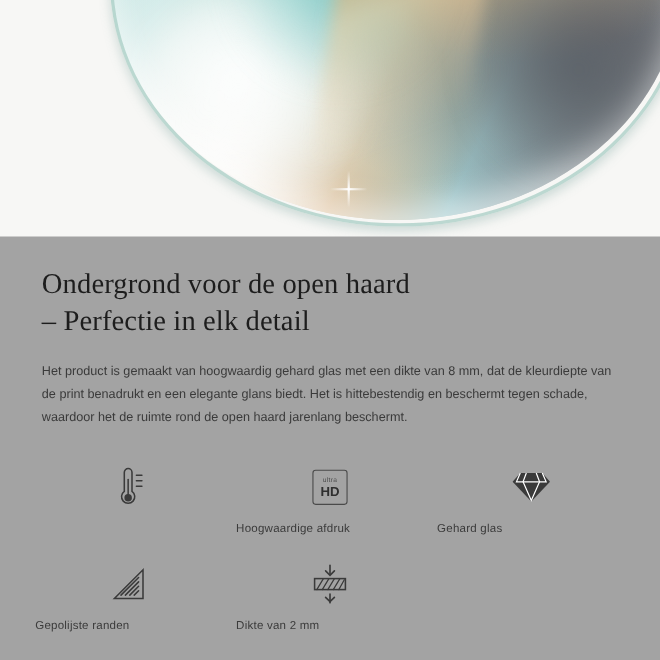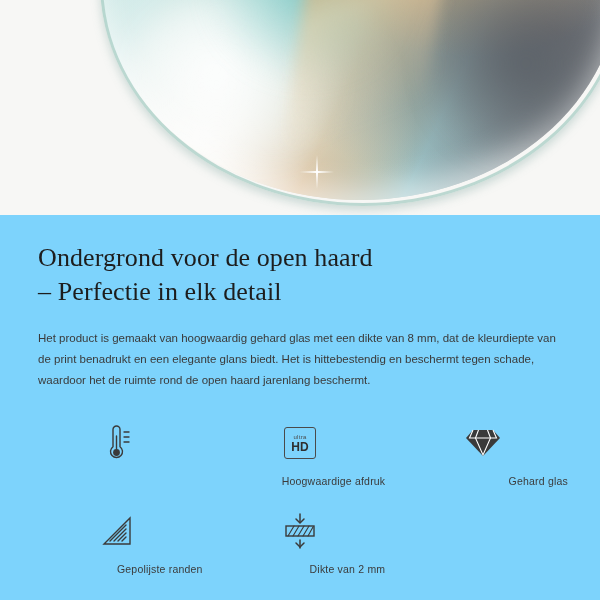--- a/index.html
+++ b/index.html
@@ -12,21 +12,21 @@
     background: #ffffff;
     font-family: "Liberation Sans", sans-serif;
     color: #2b2b2b;
     overflow: hidden;
   }
 
   .page {
     position: relative;
     width: 600px;
     height: 600px;
-    background: #7dd3fc;
+    background: #a3a3a3;
     overflow: hidden;
   }
 
   
   .hero {
     position: relative;
     width: 600px;
     height: 215px;
     overflow: hidden;
     background: #f7f7f5;
@@ -139,21 +139,21 @@
 
   
   .features {
     margin-top: 26px;
     padding: 0 26px;
     display: grid;
     grid-template-columns: repeat(3, 1fr);
     grid-row-gap: 16px;
   }
   .feature {
-    text-align: right;
+    text-align: left;
     padding: 4px 6px 2px 6px;
   }
   .feature-icon {
     height: 44px;
     display: flex;
     align-items: center;
     justify-content: center;
   }
   .feature-label {
     margin-top: 10px;

